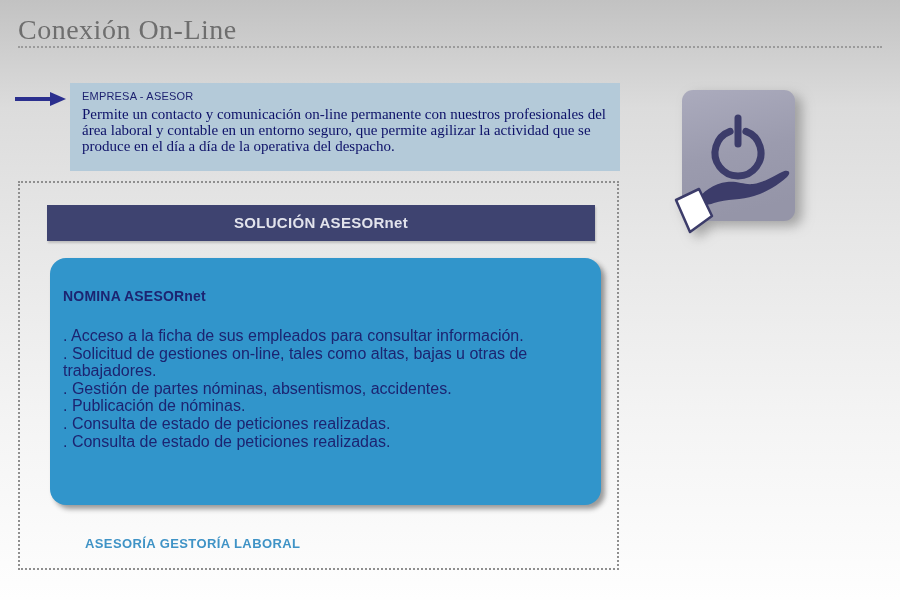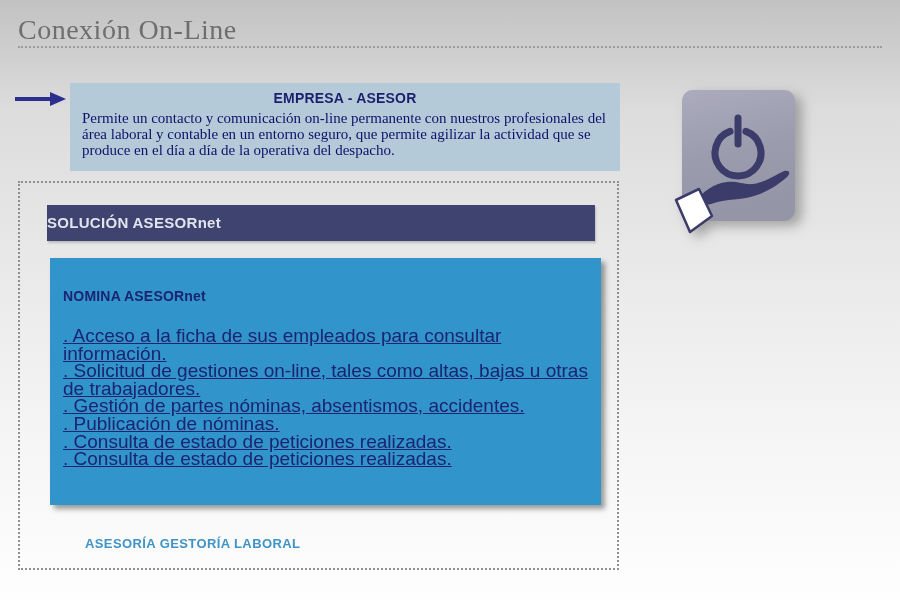--- a/index.html
+++ b/index.html
@@ -22,51 +22,52 @@
   }
 
   .arrow-svg{position:absolute;left:14px;top:91px;}
 
   .empresa-box{
     position:absolute;left:70px;top:83px;width:550px;height:88px;
     background:#b4cad9;box-sizing:border-box;
     padding:7px 12px 0 12px;
   }
   .empresa-heading{
-    font-size:14px;font-weight:bold;color:#1b1f6e;letter-spacing:.2px;text-align:center;
+    font-size:11px;font-weight:normal;color:#1b1f6e;letter-spacing:.2px;
   }
   .empresa-body{
     margin-top:4px;font-family:"Liberation Serif",serif;
     font-size:15px;line-height:16px;color:#0d1168;
   }
 
   .dotted-frame{
     position:absolute;left:18px;top:181px;width:601px;height:389px;
     border:2px dotted #8f8f8f;box-sizing:border-box;
   }
 
   .solucion-bar{
     position:absolute;left:47px;top:205px;width:548px;height:36px;
     background:#3e4370;color:#e2e3ec;
     font-size:15px;font-weight:bold;letter-spacing:.3px;
-    line-height:36px;
+    text-align:center;line-height:36px;
     box-shadow:1px 2px 2px rgba(0,0,0,.18);
   }
 
   .nomina-box{
     position:absolute;left:50px;top:258px;width:551px;height:247px;
     background:#3195cb;color:#1c2471;box-sizing:border-box;
     box-shadow:4px 4px 5px rgba(40,40,40,.45);
+    border-radius:16px;
   }
   .nomina-heading{
     margin:30px 0 0 13px;font-size:14px;font-weight:bold;letter-spacing:.2px;
   }
   .nomina-list{
     margin:23px 0 16px 13px;padding:0;list-style:none;
-    font-size:19px;line-height:17.6px;text-decoration:underline;
+    font-size:16px;line-height:17.6px;
   }
 
   .footer-label{
     position:absolute;left:49px;top:536px;
     font-size:13px;font-weight:bold;color:#3f93c6;letter-spacing:.4px;margin-left:36px;
   }
 
   .power-icon-svg{
     position:absolute;left:666px;top:82px;
     filter:drop-shadow(7px 5px 6px rgba(110,110,110,.55));

